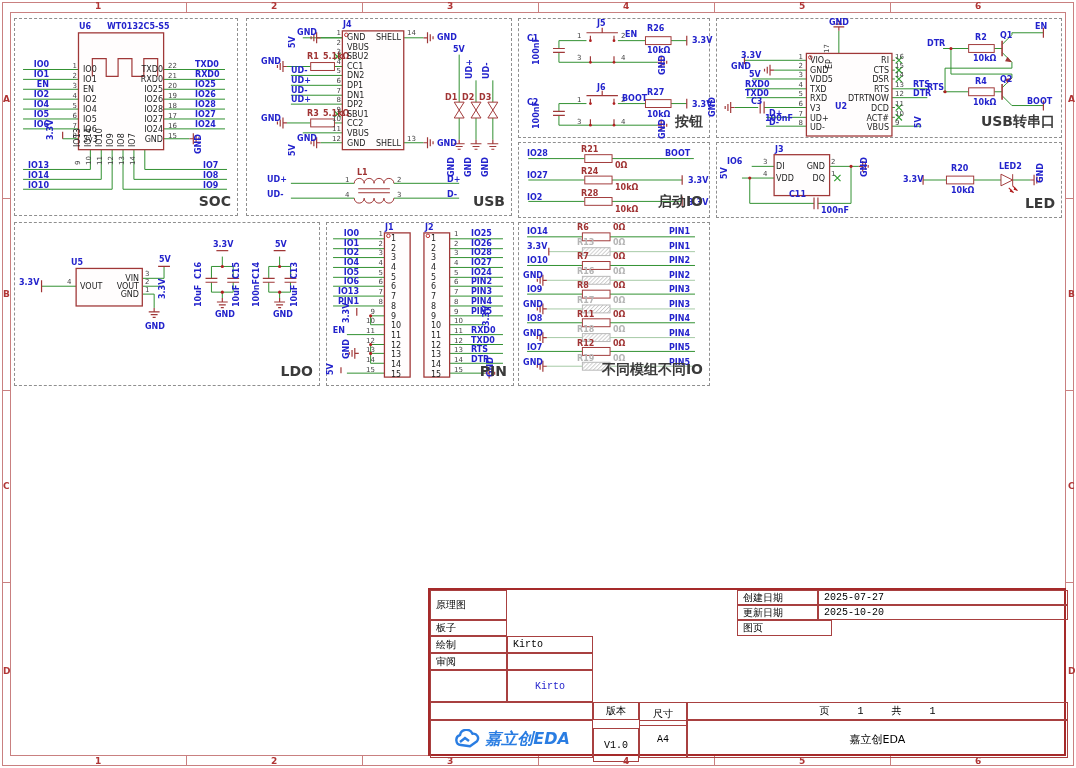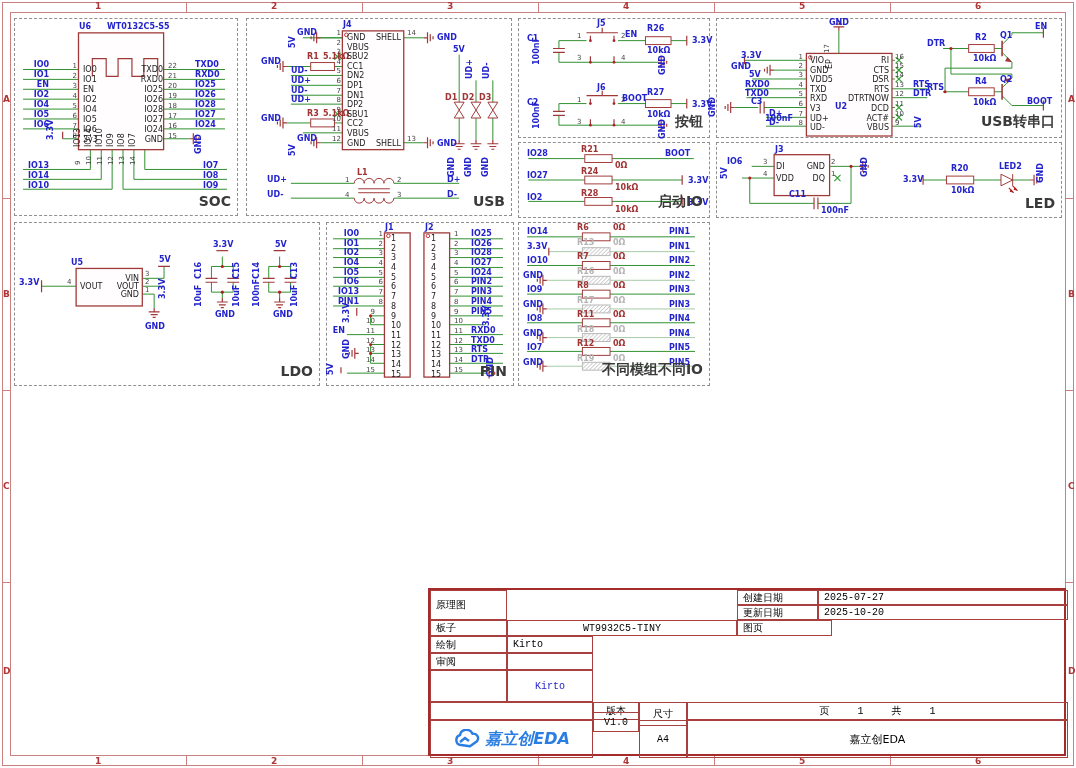--- a/index.html
+++ b/index.html
@@ -700,23 +700,20 @@
       </div>
 <div class="cell" style="left:307px;top:15px;width:81px;height:15px">
         <span>更新日期</span>
       </div>
 <div class="cell mono" style="left:388px;top:15px;width:250px;height:15px">
         <span>2025-10-20</span>
       </div>
 <div class="cell" style="left:0;top:30px;width:77px;height:16px">
         <span>板子</span>
       </div>
-<div class="cell cent mono" style="left:77px;top:30px;width:230px;height:16px">
-        <span>WT9932C5-TINY</span>
-      </div>
 <div class="cell" style="left:307px;top:30px;width:95px;height:16px">
         <span>图页</span>
       </div>
 <div class="cell" style="left:0;top:46px;width:77px;height:17px">
         <span>绘制</span>
       </div>
 <div class="cell mono" style="left:77px;top:46px;width:86px;height:17px">
         <span>Kirto</span>
       </div>
 <div class="cell" style="left:0;top:63px;width:77px;height:17px">
@@ -742,21 +739,21 @@
         <span>共</span>
         <span>1</span>
 </div>
 <div class="cell cent" style="left:0;top:130px;width:163px;height:38px">
   <svg width="28" height="20" viewBox="0 0 28 20" style="margin-right:4px">
     <path d="M8,16 a5,5 0 0 1 -1,-9.8 a6.5,6.5 0 0 1 12.4,-1.4 a4.6,4.6 0 0 1 4.6,7.4 l-7,5 z" fill="none" stroke="#2a7de2" stroke-width="2.4" stroke-linejoin="round"></path>
     <path d="M7,13 l5,-4 4,3" stroke="#2a7de2" stroke-width="2.4" fill="none"></path>
   </svg>
   <span style="font-size:16px;font-weight:700;font-style:italic;color:#2a7de2">嘉立创EDA</span>
 </div>
-<div class="cell cent mono" style="left:163px;top:122px;width:46px;height:20px">
+<div class="cell cent mono" style="left:163px;top:138px;width:46px;height:34px">
         <span>V1.0</span>
       </div>
 <div class="cell cent mono" style="left:209px;top:130px;width:48px;height:38px">
         <span>A4</span>
       </div>
 <div class="cell cent" style="left:257px;top:130px;width:381px;height:38px;font-size:11px">
         <span>嘉立创EDA</span>
       </div>
 </div>
 

